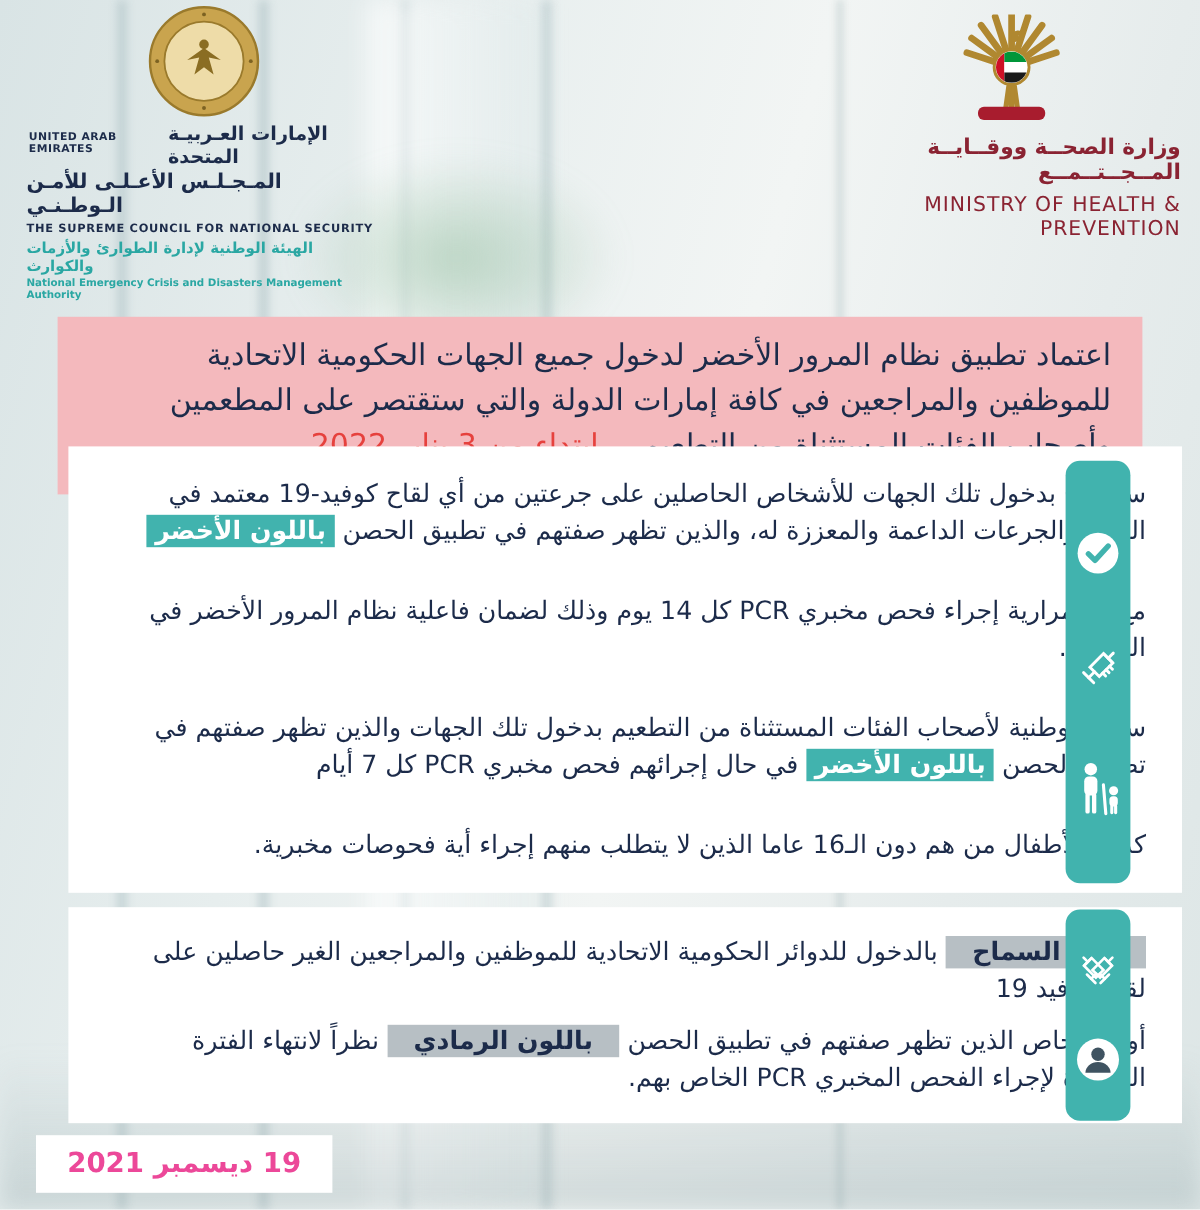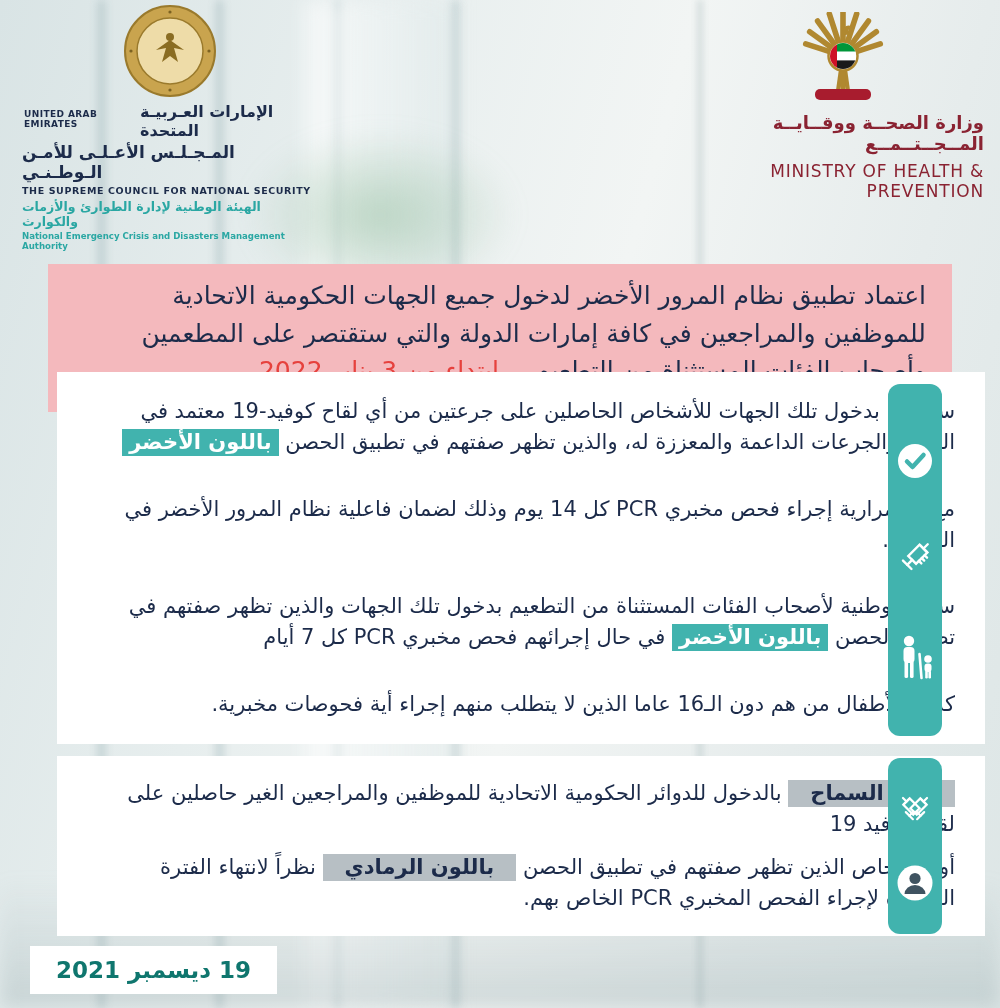--- a/index.html
+++ b/index.html
@@ -54,21 +54,21 @@
   mark.hl-teal { background:#41b3ae; color:#ffffff; font-weight:bold; padding:1px 7px 2px; }
   mark.hl-grey { background:#b7bfc4; color:#1c2b4a; font-weight:bold; padding:1px 22px 2px; }
 
   
   .iconbar { position:absolute; left:888px; width:54px; background:#41b3ae; border-radius:12px;
     display:flex; flex-direction:column; align-items:center; justify-content:space-evenly; }
   .bar1 { top:384px; height:352px; }
   .bar2 { top:758px; height:176px; }
 
   
-  .date-box { position:absolute; left:30px; top:946px; background:#ffffff; color:#0f766e;
+  .date-box { position:absolute; left:30px; top:946px; background:#ffffff; color:#ec4899;
     font-size:23px; font-weight:bold; padding:11px 26px; }
 </style>
 </head>
 <body>
 
 <div class="canvas">
 
   <div class="bg">
     <div class="bg-base"></div>
     <div class="bg-windows"></div>

